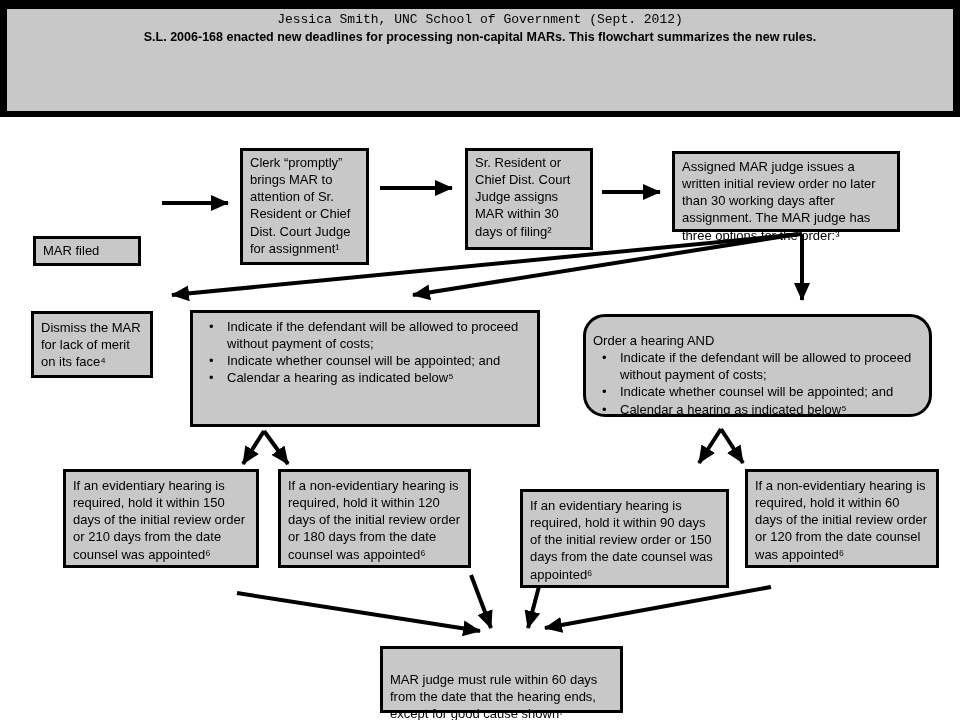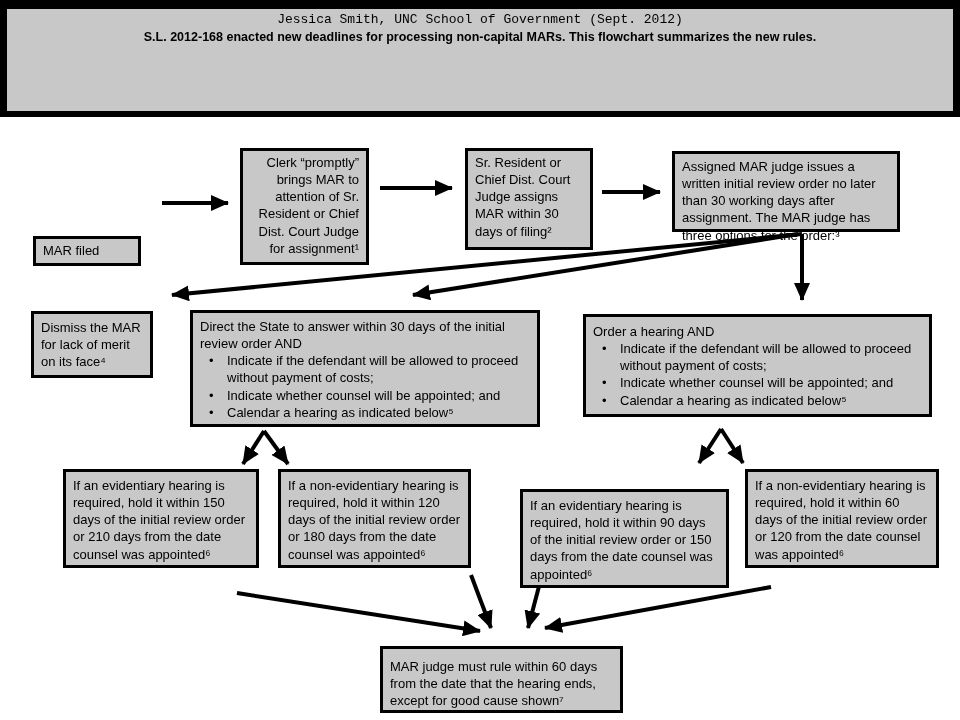--- a/index.html
+++ b/index.html
@@ -34,21 +34,21 @@
   .bullets li { position:relative; padding-left:27px; }
   .bullets li::before { content:"\2022"; position:absolute; left:9px; }
 </style>
 </head>
 <body>
 
 <div class="page">
 
   <div class="header">
     <div class="subtitle">Jessica Smith, UNC School of Government (Sept. 2012)</div>
-    <div class="note">S.L. 2012-168  enacted new deadlines for processing non-capital MARs. This flowchart summarizes the new rules.</div>
+    <div class="note">S.L. 2006-168  enacted new deadlines for processing non-capital MARs. This flowchart summarizes the new rules.</div>
   </div>
 
   <svg class="arrows" width="960" height="720" viewBox="0 0 960 720">
     <defs>
       <marker id="ah" viewBox="0 0 9 8" markerWidth="4.5" markerHeight="4" refX="8.5" refY="4" orient="auto" markerUnits="strokeWidth">
         <path d="M0,0 L9,4 L0,8 Z" fill="#000"></path>
       </marker>
     </defs>
     <line x1="162" y1="203" x2="228" y2="203" marker-end="url(#ah)"></line>
     <line x1="380" y1="188" x2="452" y2="188" marker-end="url(#ah)"></line>
@@ -63,46 +63,45 @@
     <line x1="237" y1="593" x2="480" y2="631" marker-end="url(#ah)"></line>
     <line x1="471" y1="575" x2="491" y2="628" marker-end="url(#ah)"></line>
     <line x1="542" y1="575" x2="528" y2="628" marker-end="url(#ah)"></line>
     <line x1="771" y1="587" x2="545" y2="628" marker-end="url(#ah)"></line>
   </svg>
 
   <div class="box center-v" style="left:33px; top:188px; width:108px; height:30px;margin-top:48px;">
     <span>MAR filed</span>
   </div>
 
-  <div class="box" style="left:240px; top:148px; width:129px; height:117px;text-align:right;">
+  <div class="box" style="left:240px; top:148px; width:129px; height:117px;">
     <span>Clerk “promptly” brings MAR to attention of Sr. Resident or Chief Dist. Court Judge for assignment¹</span>
   </div>
 
   <div class="box" style="left:465px; top:148px; width:128px; height:102px;">
     <span>Sr. Resident or Chief Dist. Court Judge assigns MAR within 30 days of  filing²</span>
   </div>
 
   <div class="box" style="left:672px; top:151px; width:228px; height:81px; padding-top:4px;">
     <span>Assigned MAR judge issues a written initial review order no later than 30 working days after assignment. The MAR judge has three options for the order:³</span>
   </div>
 
   <div class="box" style="left:31px; top:311px; width:122px; height:67px; padding-top:5px;">
     <span>Dismiss the MAR for lack of merit on its face⁴</span>
   </div>
 
   <div class="box" style="left:190px; top:310px; width:350px; height:117px; padding-top:5px;">
-    <div>Direct the State to answer within 30 days of the initial review order AND</div>
     <ul class="bullets">
       <li>Indicate if the defendant will be allowed to proceed without payment of costs;</li>
       <li>Indicate whether counsel will be appointed; and</li>
       <li>Calendar a hearing as indicated below⁵</li>
     </ul>
   </div>
 
-  <div class="box" style="left:583px; top:314px; width:349px; height:103px; padding-top:6px;">
+  <div class="box" style="left:583px; top:314px; width:349px; height:103px; padding-top:15px;border-radius:22px;">
     <div>Order a hearing AND</div>
     <ul class="bullets">
       <li>Indicate if the defendant will be allowed to proceed without payment of costs;</li>
       <li>Indicate whether counsel will be appointed; and</li>
       <li>Calendar a hearing as indicated below⁵</li>
     </ul>
   </div>
 
   <div class="box" style="left:63px; top:469px; width:196px; height:99px; padding-top:5px;">
     <span>If an evidentiary hearing is required, hold it within 150 days of the initial review order or 210  days from the date counsel was appointed⁶</span>
@@ -113,17 +112,17 @@
   </div>
 
   <div class="box" style="left:520px; top:489px; width:209px; height:99px; padding-top:5px;">
     <span>If an evidentiary hearing is required, hold it within 90 days of the initial review order or 150  days from the date counsel was appointed⁶</span>
   </div>
 
   <div class="box" style="left:745px; top:469px; width:194px; height:99px; padding-top:5px;">
     <span>If a non-evidentiary hearing is required, hold it within 60 days of the initial review order or 120  from the date counsel was appointed⁶</span>
   </div>
 
-  <div class="box" style="left:380px; top:646px; width:243px; height:67px; padding-top:9px;">
+  <div class="box" style="left:380px; top:646px; width:243px; height:67px; padding-top:22px;">
     <span>MAR judge must rule within 60 days from the date that the hearing ends, except for good cause shown⁷</span>
   </div>
 
 </div>
 
 </body></html>

